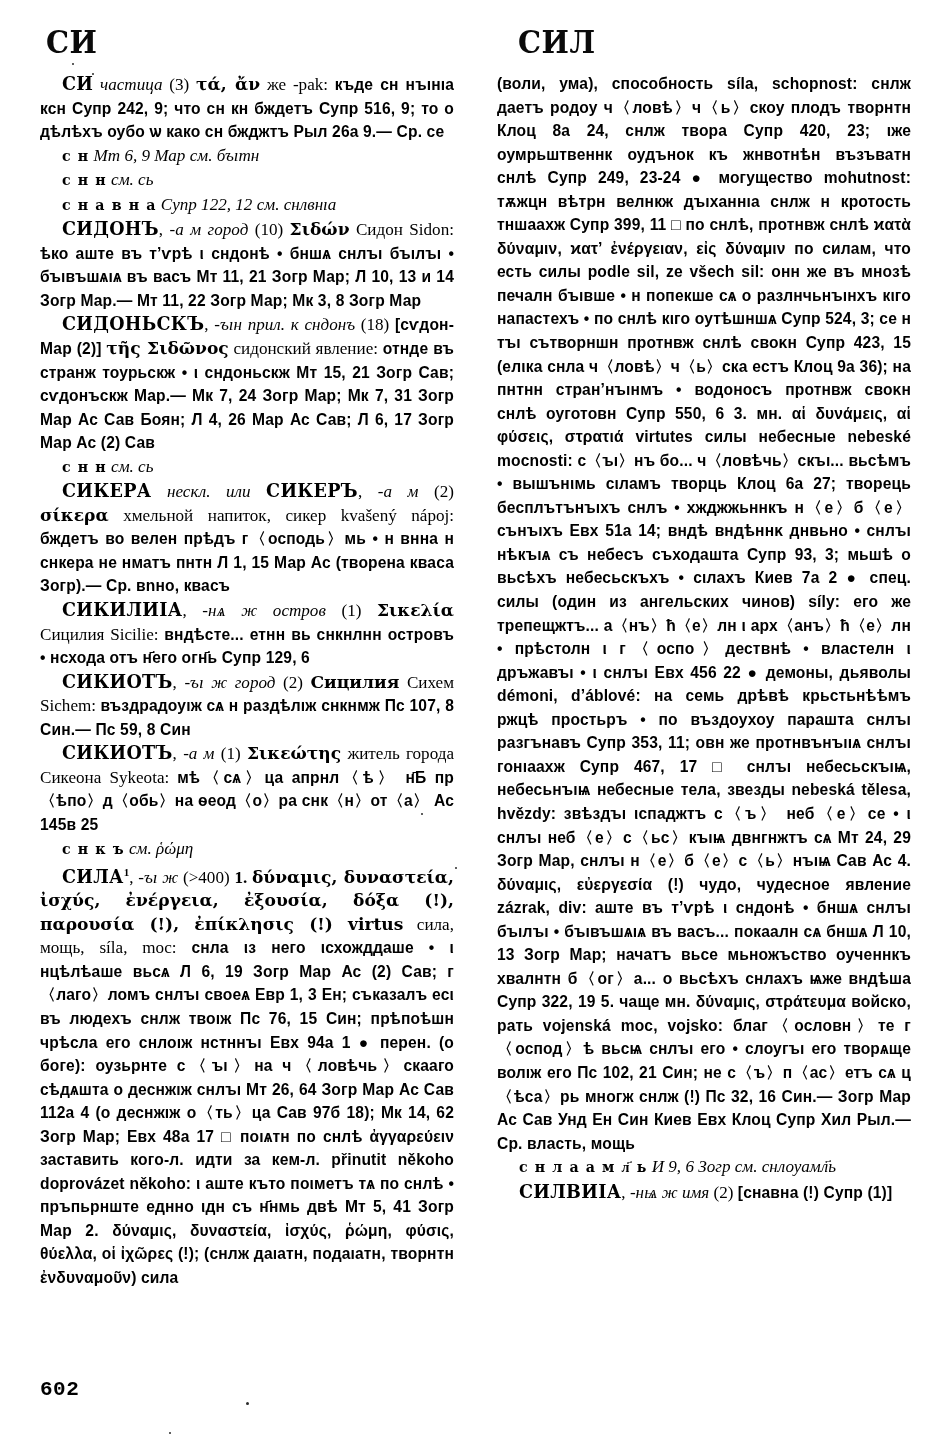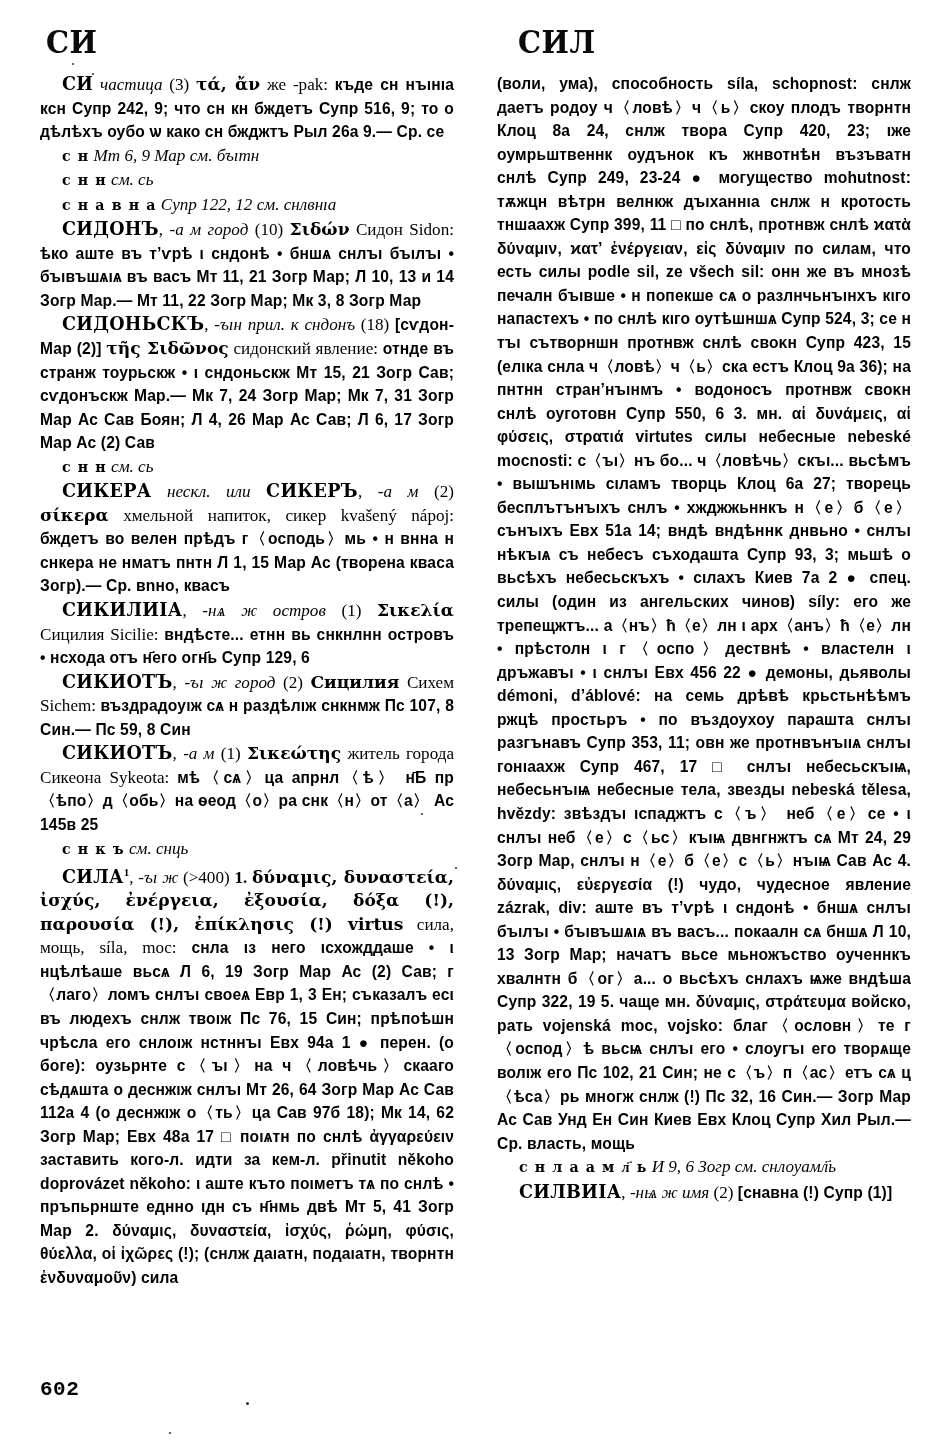--- a/index.html
+++ b/index.html
@@ -219,21 +219,21 @@
         <span class="it">-а м</span>
         <span>(1)</span>
         <span class="gk">Σικεώτης</span>
         <span>житель города Сикеона</span>
         <span>Sykeota</span><span>:</span>
         <span class="ocs">мѣ〈сѧ〉ца апрнл〈ѣ〉 н҃Б пр〈ѣпо〉д〈обь〉на ѳеод〈о〉ра снк〈н〉от〈а〉 Ас 145в 25</span>
       </p>
 
       <p class="entry indent">
         <span class="xref">с н к ъ</span>
-        <span class="it">см. снць</span>
+        <span class="it">см. ῥώμη</span>
       </p>
 
       <p class="entry indent">
         <span class="lemma">СИЛА</span><span class="sup">1</span><span>,</span>
         <span class="it">-ъı ж</span>
         <span>(&gt;400)</span>
         <span class="bold">1.</span>
         <span class="gk">δύναμις, δυναστεία, ἰσχύς, ἐνέργεια, ἐξουσία, δόξα (!), παρουσία (!), ἐπίκλησις (!) virtus</span>
         <span>сила, мощь</span><span>,</span>
         <span>síla, moc</span><span>:</span>

